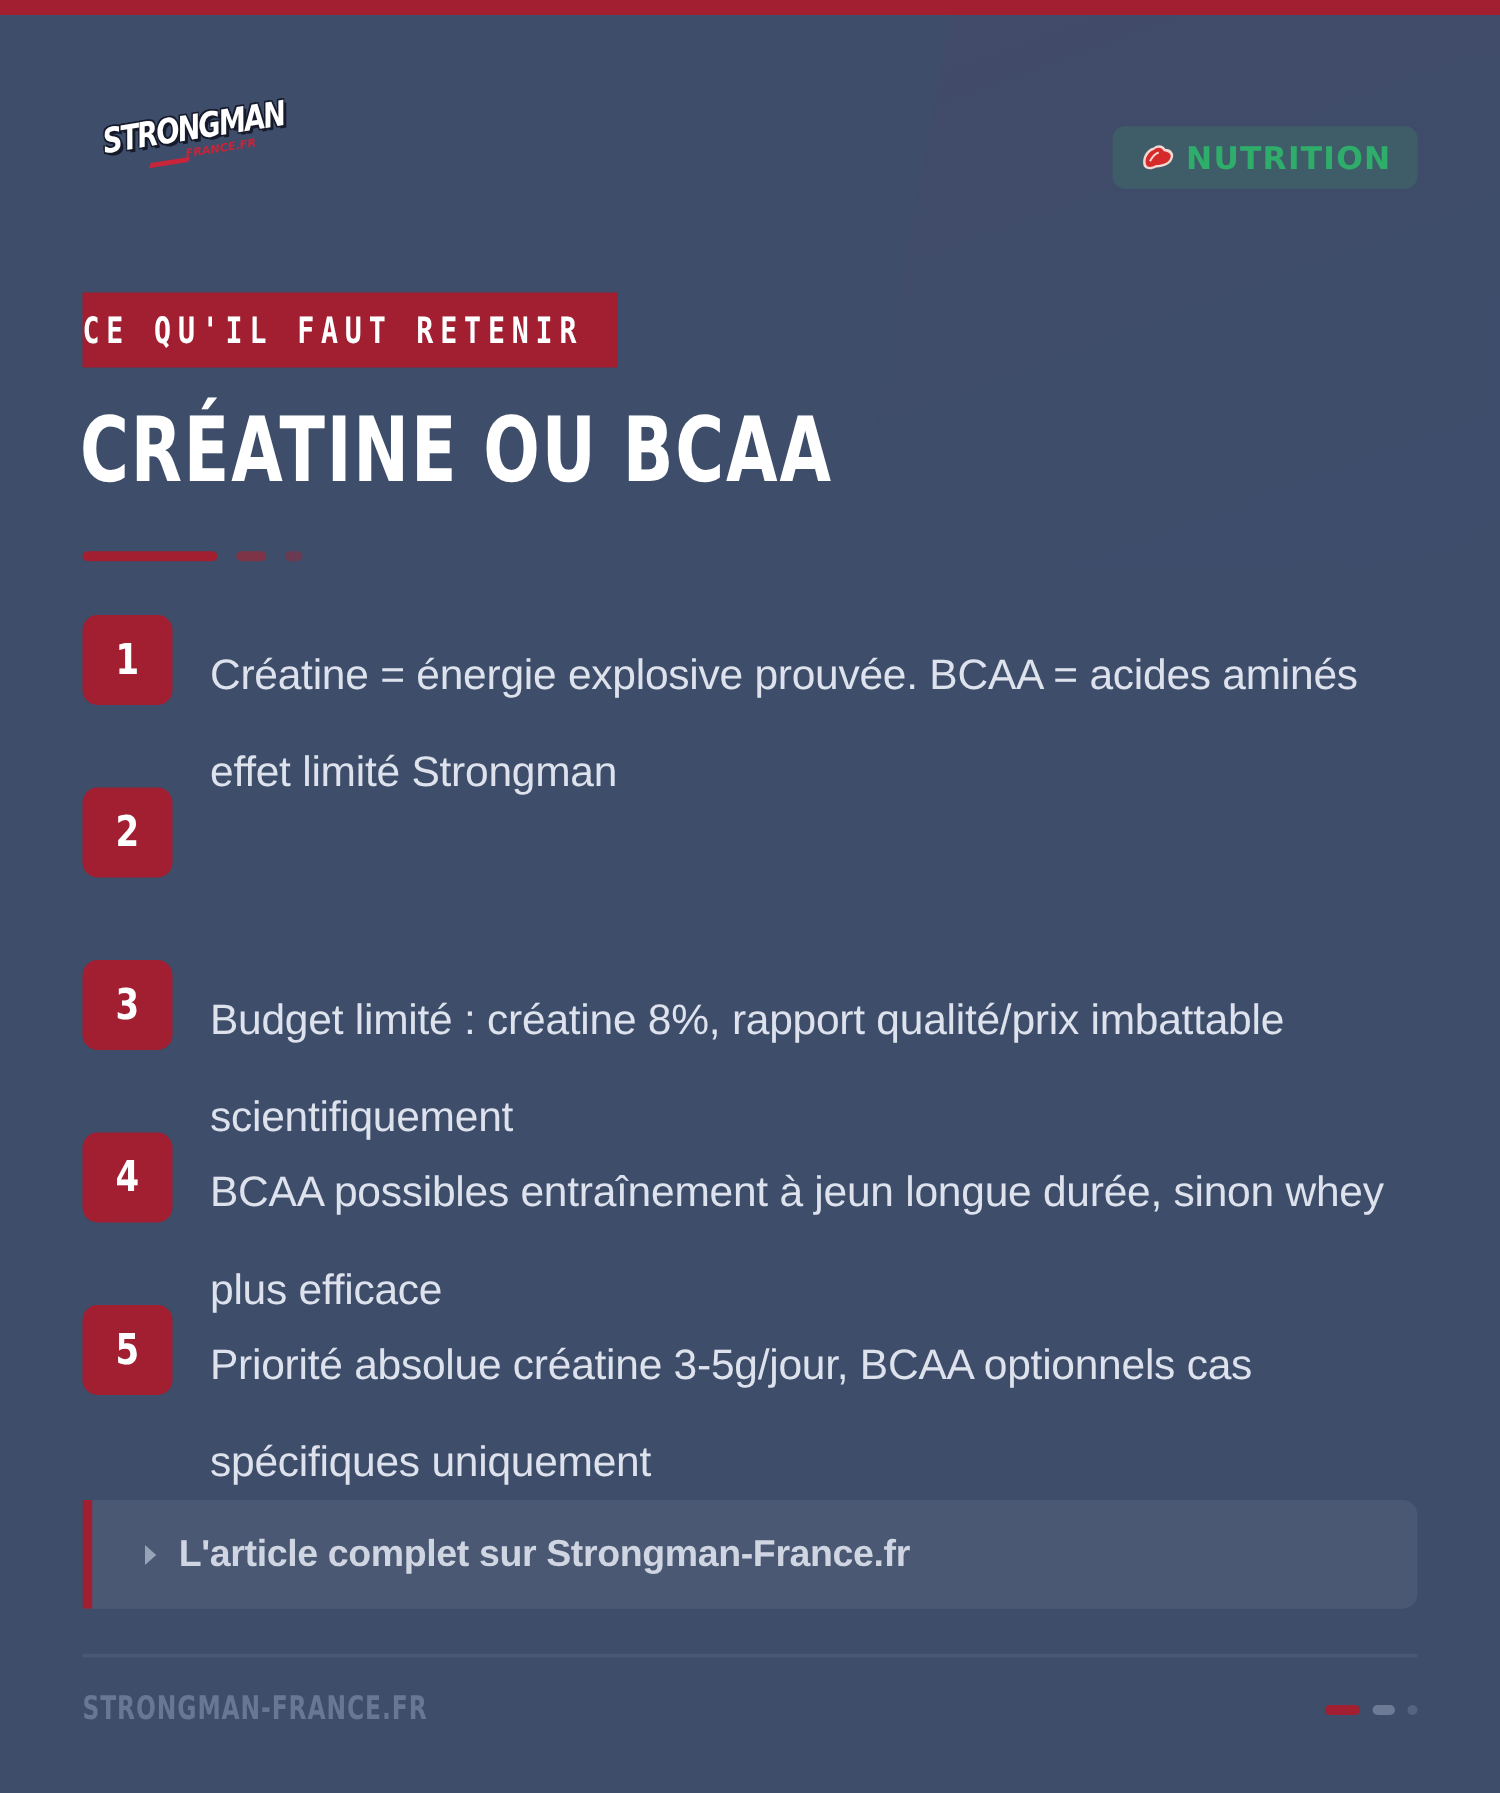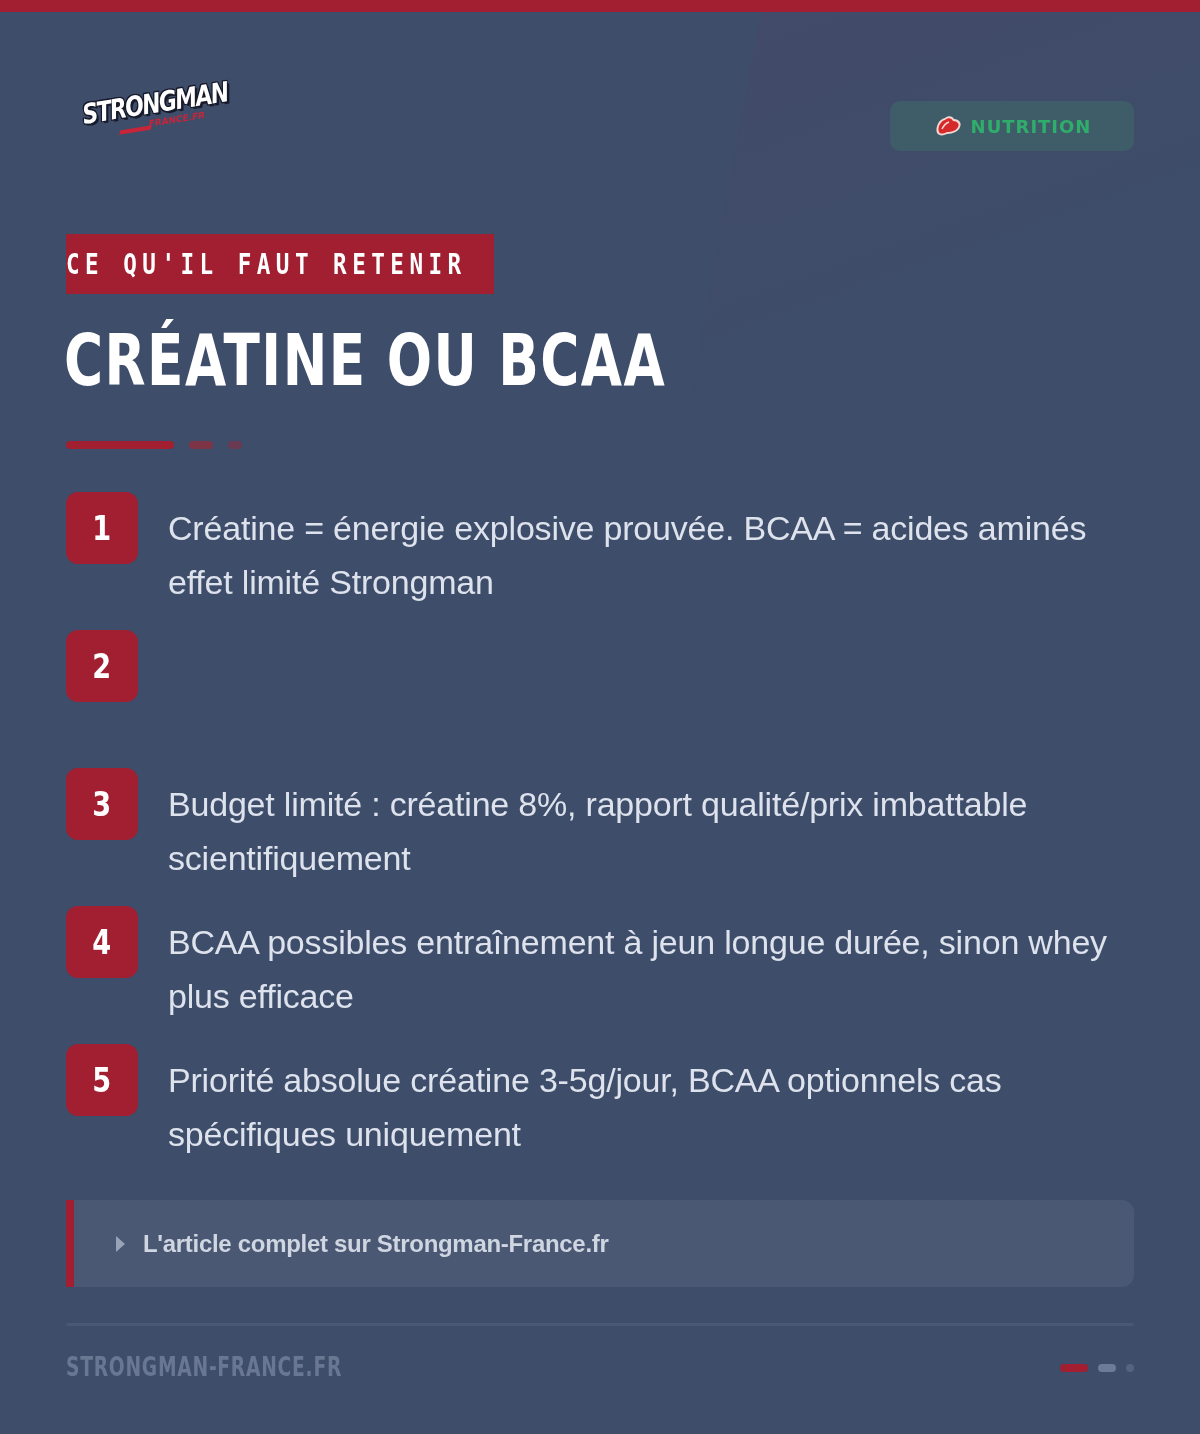--- a/index.html
+++ b/index.html
@@ -31,21 +31,21 @@
   }
   .logo-stripe { position: absolute; left: 34px; top: 44px; width: 32px; height: 4px; background: #c8243a; transform: skewX(-30deg); }
 
   
   .badge {
     position: absolute; left: 890px; top: 101px; width: 244px; height: 50px;
     background: #3f5d69; border-radius: 10px;
     display: flex; align-items: center; justify-content: center; gap: 8px;
   }
   .badge-icon { width: 30px; height: 26px; position: relative; }
-  .badge-text { font-family: "DejaVu Sans", sans-serif; font-weight: 700; font-size: 18px; color: #2fae6b; letter-spacing: 1px; }
+  .badge-text { font-family: "DejaVu Sans", sans-serif; font-weight: 700; font-size: 25px; color: #2fae6b; letter-spacing: 1px; }
 
   
   .kicker {
     position: absolute; left: 66px; top: 234px; width: 428px; height: 60px;
     background: #a11f31;
     display: flex; align-items: center; box-sizing: border-box;
   }
   .kicker span {
     font-family: "DejaVu Sans Mono", monospace; font-weight: 700; font-size: 29px;
     color: #ffffff; letter-spacing: 7px; transform: scaleX(0.78); transform-origin: left center; display: inline-block;
@@ -66,33 +66,33 @@
   .list { position: absolute; left: 66px; top: 492px; width: 1068px; }
   .item { position: relative; height: 138px; }
   .num {
     position: absolute; left: 0; top: 0; width: 72px; height: 72px; border-radius: 12px;
     background: #a11f31; color: #fff; display: flex; align-items: center; justify-content: center;
     font-family: "DejaVu Sans", sans-serif; font-weight: 900; font-size: 34px;
   }
   .num span { display: inline-block; transform: scaleX(0.8); }
   .text {
     position: absolute; left: 102px; top: 9px; width: 950px;
-    font-family: "Liberation Sans", sans-serif; font-size: 34px; line-height: 54px; color: #dde2ec;
+    font-family: "Liberation Sans", sans-serif; font-size: 34px; line-height: 78px; color: #dde2ec;
     letter-spacing: -0.2px;
   }
 
   
   .cta {
     position: absolute; left: 66px; top: 1200px; width: 1068px; height: 87px;
     background: #4a5874; border-radius: 0 12px 12px 0;
     border-left: 8px solid #a11f31; box-sizing: border-box;
     display: flex; align-items: center; padding-left: 42px; gap: 18px;
   }
   .cta-arrow { width: 0; height: 0; border-top: 8px solid transparent; border-bottom: 8px solid transparent; border-left: 9px solid #98a3b7; }
-  .cta-text { font-family: "Liberation Sans", sans-serif; font-weight: 700; font-size: 24px; color: #cfd6e2; letter-spacing: -0.3px; }
+  .cta-text { font-family: "Liberation Sans", sans-serif; font-weight: 700; font-size: 30px; color: #cfd6e2; letter-spacing: -0.3px; }
 
   .divider { position: absolute; left: 66px; top: 1323px; width: 1068px; height: 3px; border-radius: 2px; background: #4a5874; }
   .footer-brand {
     position: absolute; left: 66px; top: 1352px;
     font-family: "DejaVu Sans", sans-serif; font-weight: 900; font-size: 26px; color: #6a7792;
     letter-spacing: 1px; white-space: nowrap; transform: scaleX(0.72); transform-origin: left top;
   }
   .dot { position: absolute; top: 1364px; height: 8px; border-radius: 4px; }
   .d1 { left: 1060px; width: 28px; background: #a11f31; }
   .d2 { left: 1098px; width: 18px; background: #6e7b96; }

